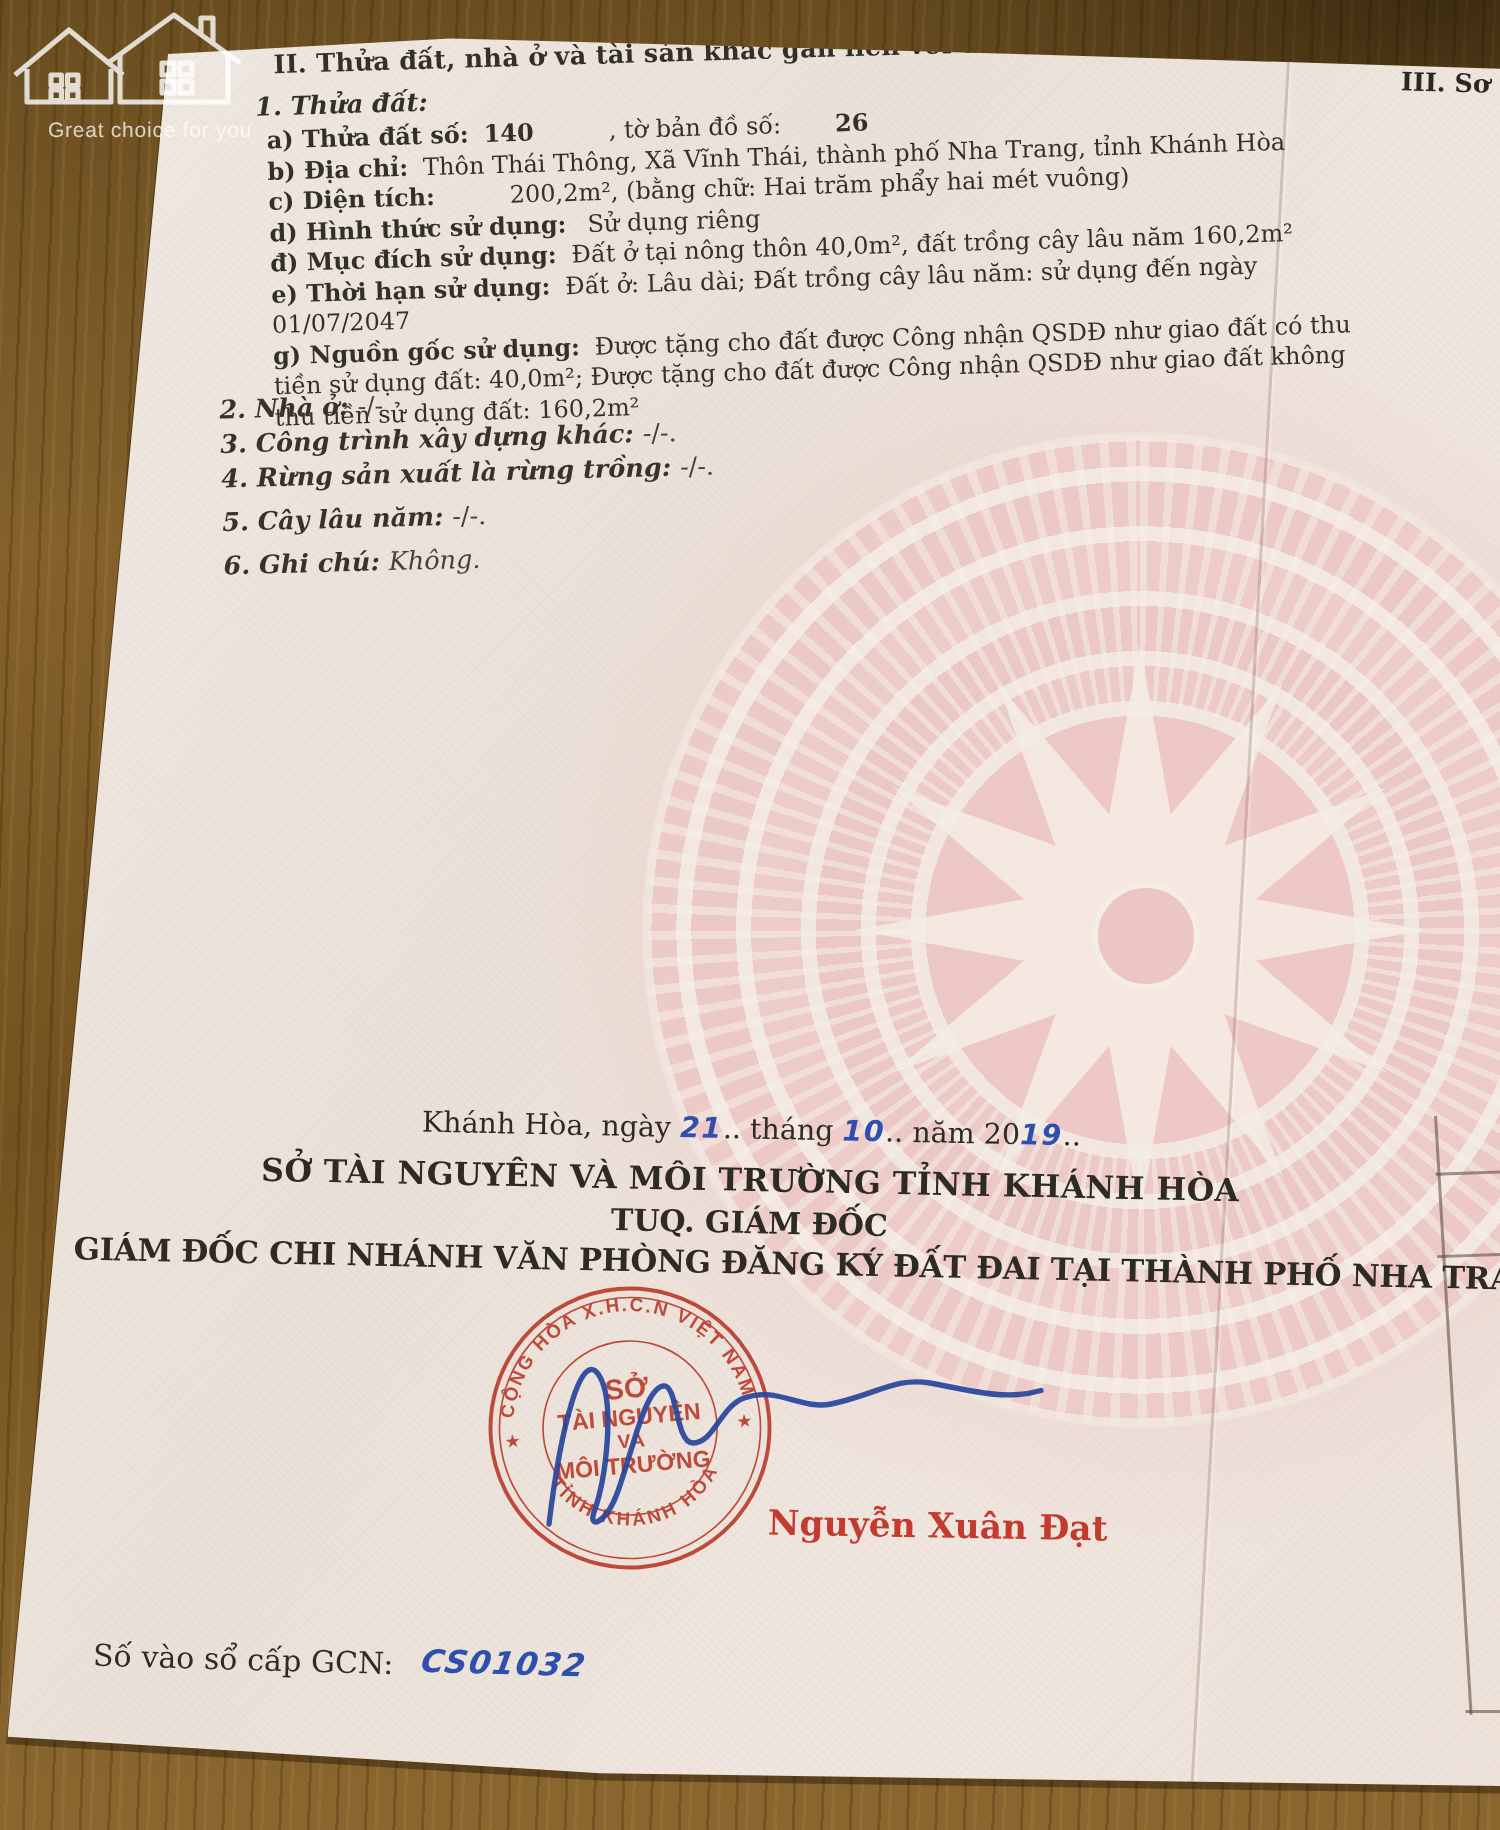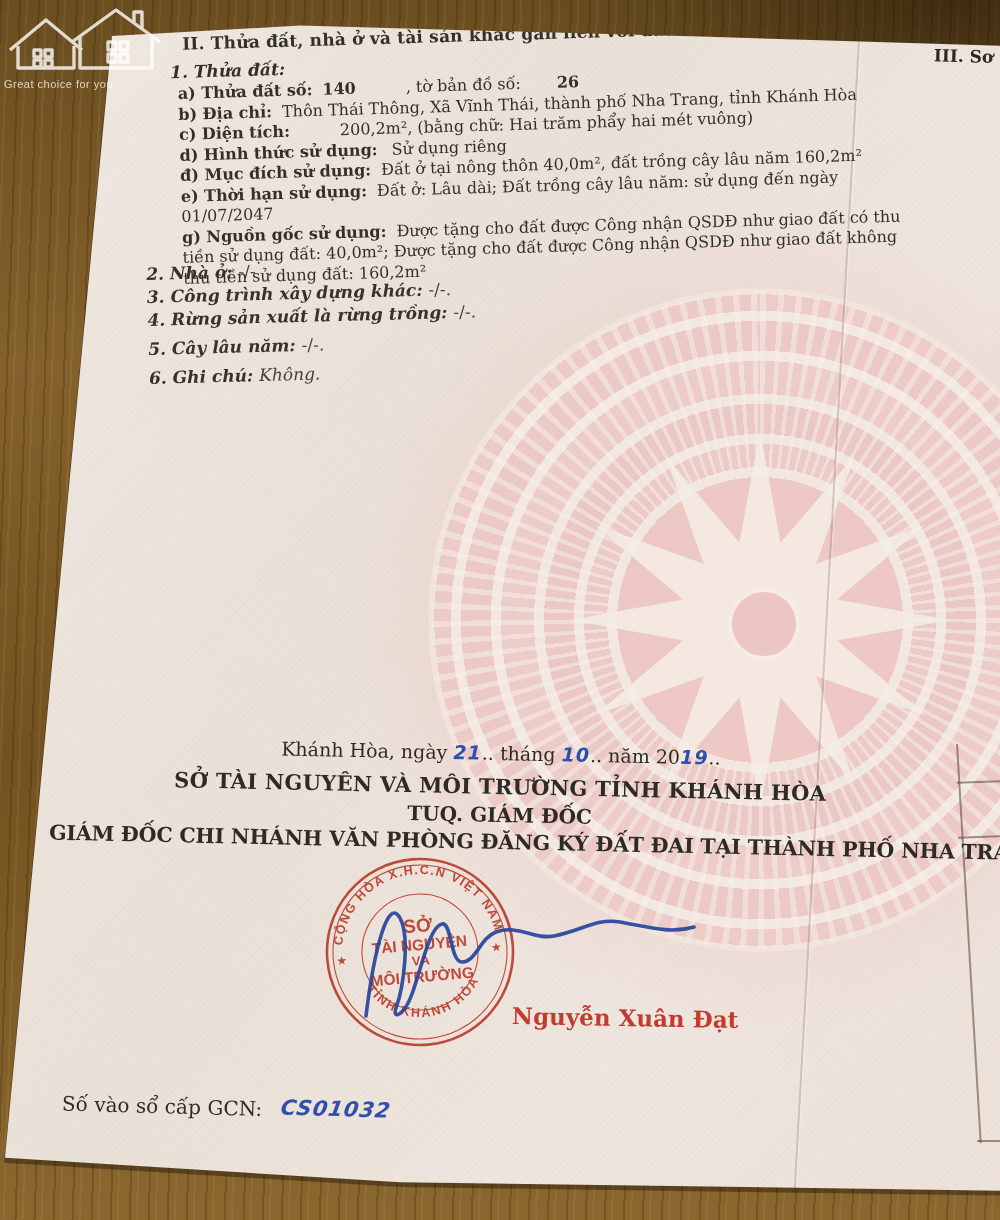--- a/index.html
+++ b/index.html
@@ -72,22 +72,22 @@
     transform:rotate(1deg);white-space:nowrap;}
   .footer-line{position:absolute;left:62px;top:1096px;font-size:20px;color:#2f2b26;
     transform:rotate(1.6deg);white-space:nowrap;}
   .footer-line .hand{font-size:21px;margin-left:12px;display:inline-block;transform:translateY(-2px) skewX(-8deg);}
   .sec3{position:absolute;left:934px;top:46px;font-size:17px;font-weight:bold;color:#2b2823;
     transform:rotate(1.5deg);white-space:nowrap;}
   .watermark{position:absolute;left:4px;top:6px;width:175px;color:rgba(255,255,255,.85);z-index:60;}
   .wm-text{font-family:"DejaVu Serif","Liberation Serif",serif;font-weight:bold;font-size:27px;
     line-height:26px;margin-top:-4px;text-shadow:0 0 2px rgba(120,90,40,.25);}
   .wm-suffix{font-size:13px;font-weight:normal;}
-  .wm-tag{font-family:"Liberation Sans","DejaVu Sans",sans-serif;font-size:11px;letter-spacing:.5px;
-    margin-top:2px;color:rgba(255,255,255,.75);}
+  .wm-tag{font-family:"Liberation Sans","DejaVu Sans",sans-serif;font-size:14px;letter-spacing:.5px;
+    margin-top:2px;margin-left:28px;color:rgba(255,255,255,.75);}
 </style>
 </head>
 <body>
 
 <div class="stage">
 
   <div class="page-shadow"></div>
 
   <div class="page">
     <div class="texture"></div>

